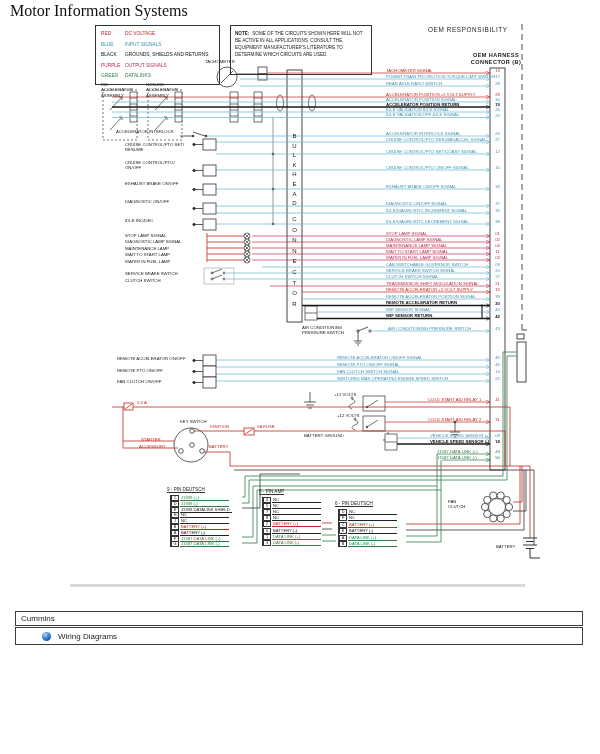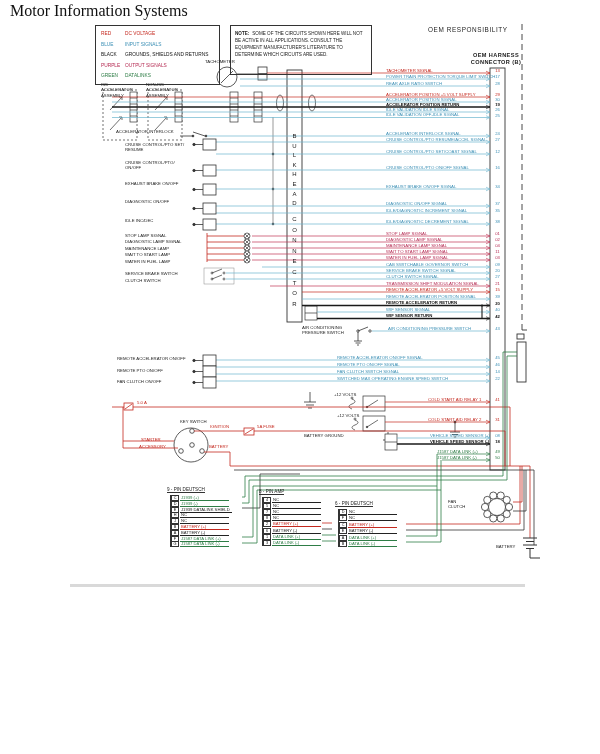--- a/index.html
+++ b/index.html
@@ -654,13 +654,20 @@
       <div class="tbl-row c-plain" style="left: 339px; top: 509px; position: absolute;"><span class="tbl-pin">D</span><span class="tbl-lab">NC</span></div>
       <div class="tbl-row c-plain" style="left: 339px; top: 515.4px; position: absolute;"><span class="tbl-pin">F</span><span class="tbl-lab">NC</span></div>
       <div class="tbl-row c-red" style="left: 339px; top: 521.8px; position: absolute;"><span class="tbl-pin">C</span><span class="tbl-lab">BATTERY (+)</span></div>
       <div class="tbl-row c-plain" style="left: 339px; top: 528.2px; position: absolute;"><span class="tbl-pin">E</span><span class="tbl-lab">BATTERY (-)</span></div>
       <div class="tbl-row c-green" style="left: 339px; top: 534.6px; position: absolute;"><span class="tbl-pin">A</span><span class="tbl-lab">DATA LINK (+)</span></div>
       <div class="tbl-row c-green" style="left: 339px; top: 541px; position: absolute;"><span class="tbl-pin">B</span><span class="tbl-lab">DATA LINK (-)</span></div>
       <div class="tbl-edge" style="left: 338px; top: 509px; height: 38.4px;"></div>
     </div>
 
 
+  <div class="bar" id="bar-group">
+    <span>Cummins</span>
+  </div>
+  <div class="bar" id="bar-item">
+    <span class="sphere"></span>
+    <span>Wiring Diagrams</span>
+  </div>
 </div>
 
 </body></html>

